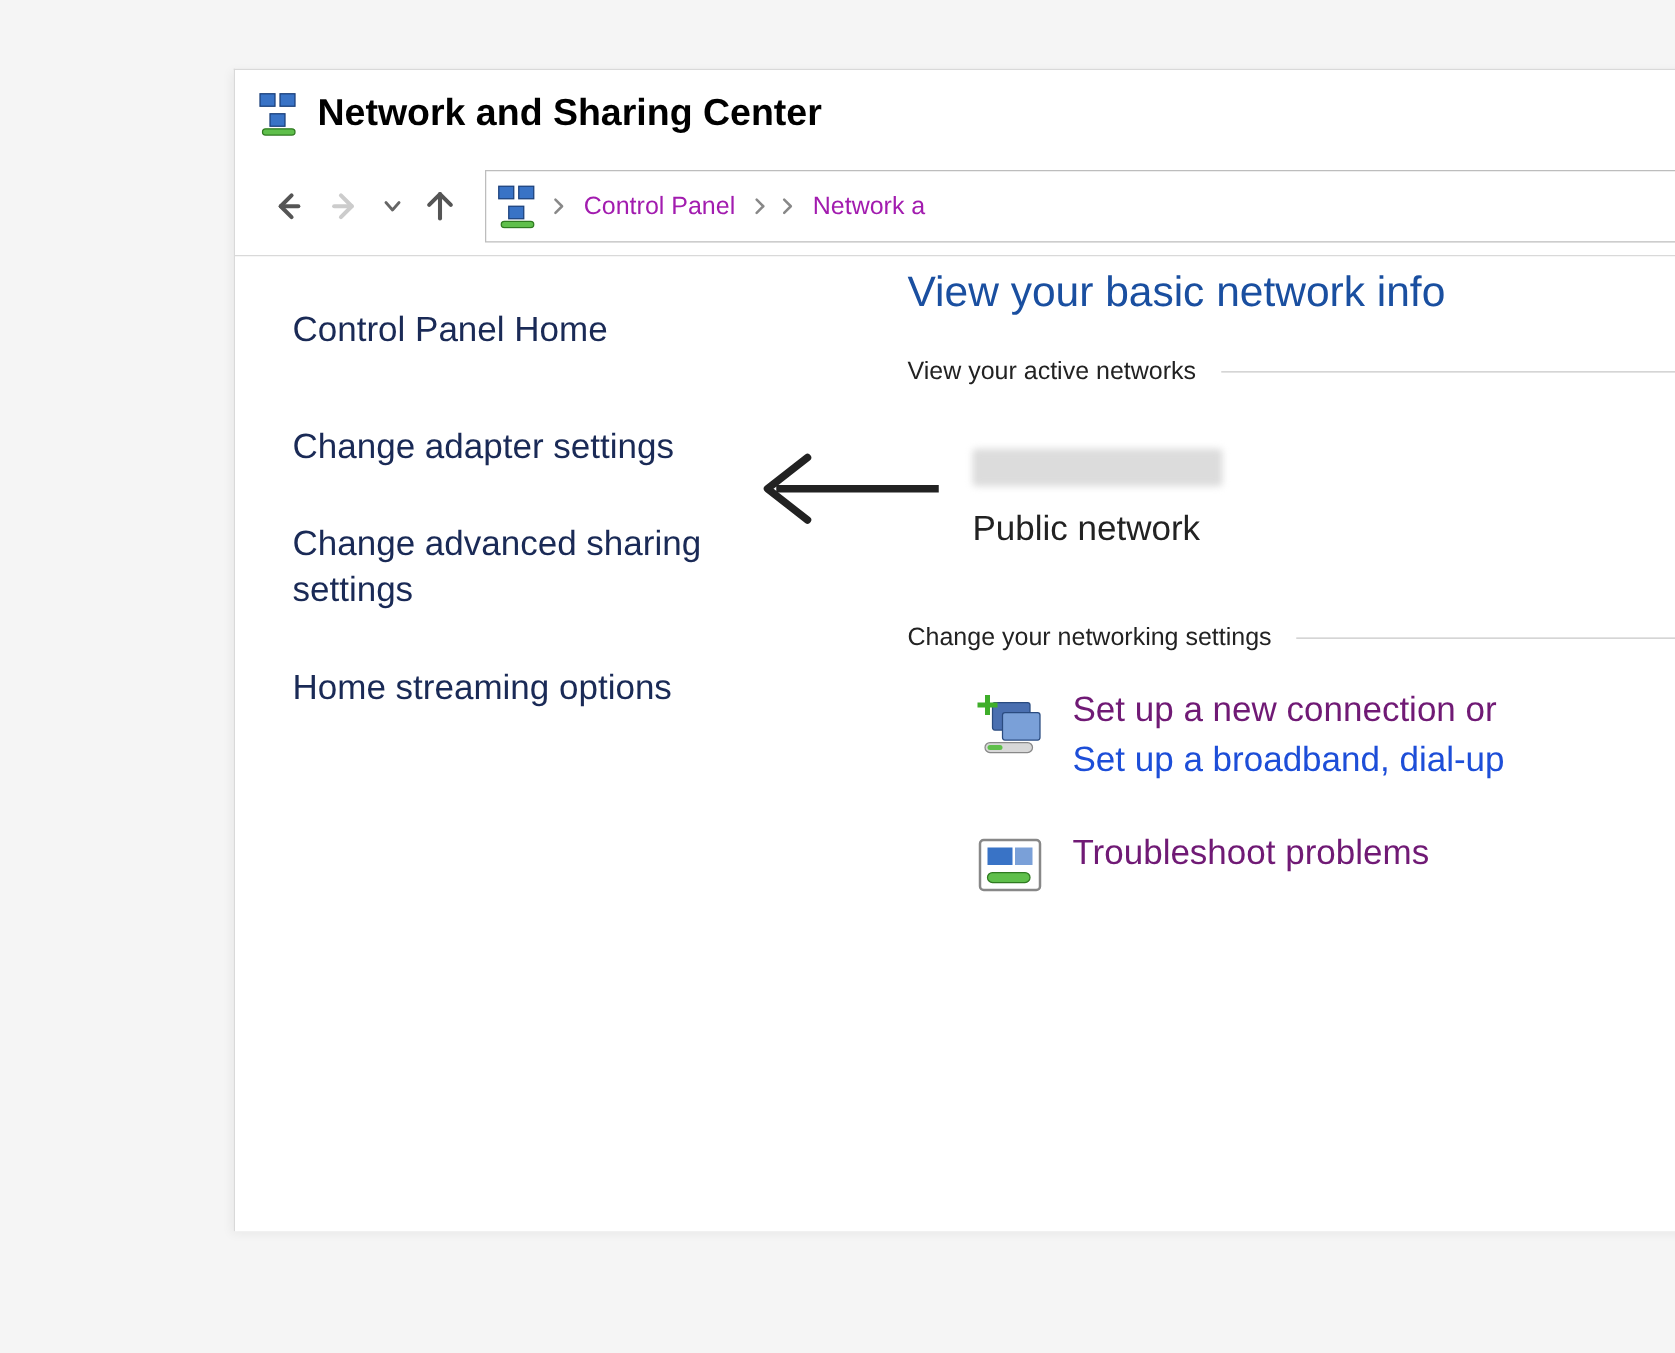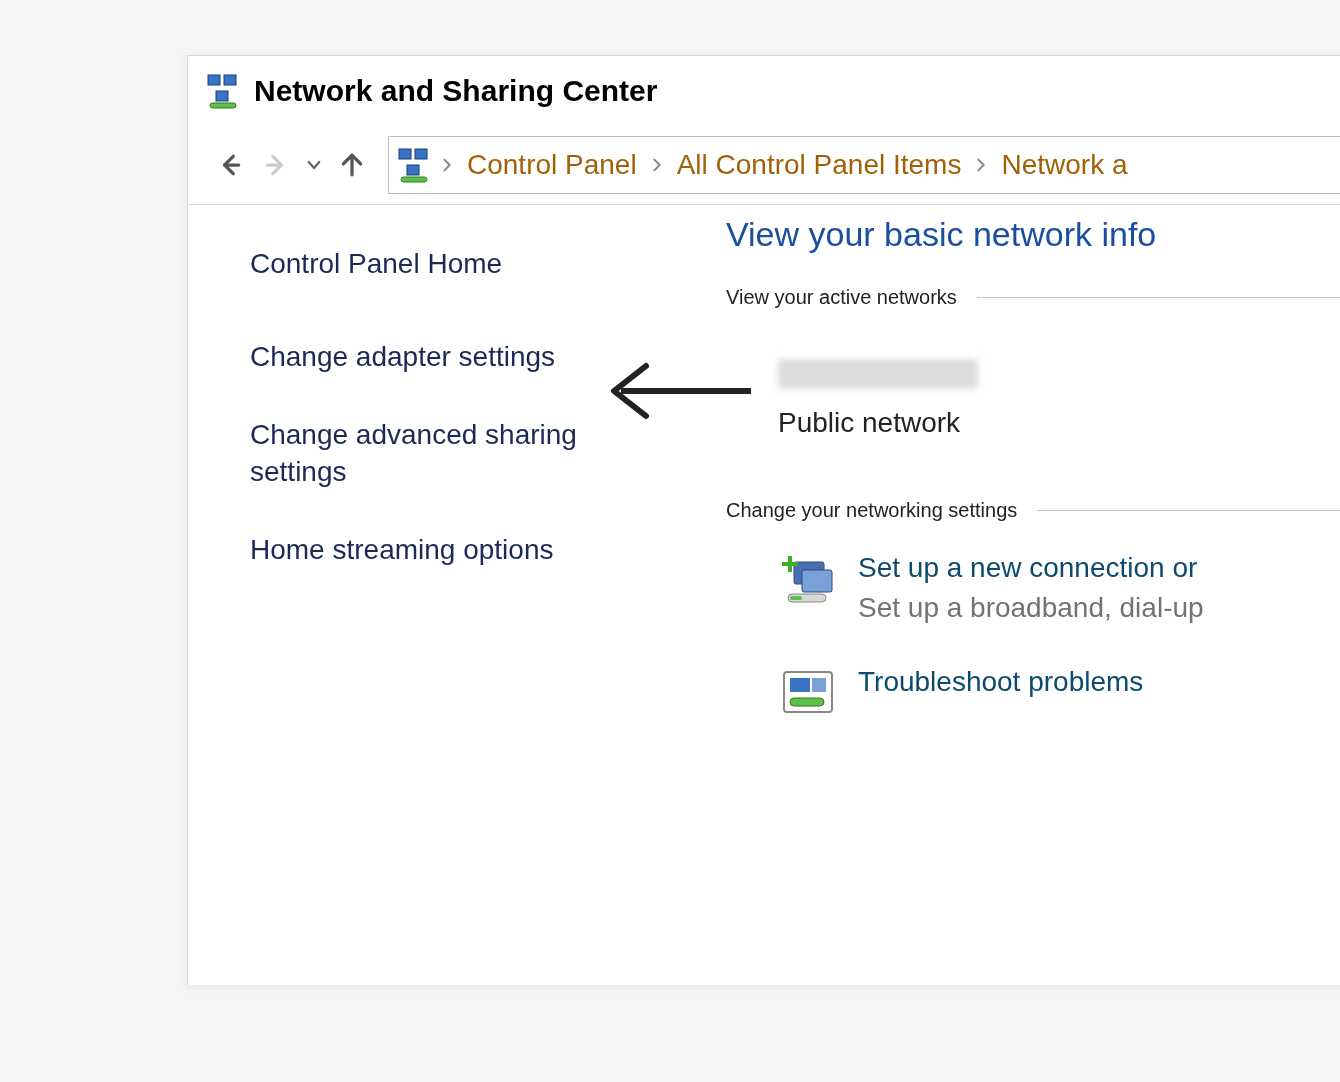--- a/index.html
+++ b/index.html
@@ -59,41 +59,41 @@
     border: 1px solid #bdbdbd;
     display: flex;
     align-items: center;
     padding-left: 8px;
     gap: 6px;
     margin-left: 10px;
     overflow: hidden;
     white-space: nowrap;
   }
   .crumb {
-    font-size: 28px;
-    color: #a16207;
+    font-size: 20px;
+    color: #a21caf;
     padding: 0 6px;
   }
   .crumb-sep {
     color: #888;
     font-size: 22px;
     display:flex; align-items:center;
   }
   .divider {
     height: 1px;
     background: #d9d9d9;
     margin: 0;
   }
   .content {
     display: flex;
     height: calc(100% - 149px);
   }
   .side-pane {
     width: 490px;
-    padding: 40px 40px 0 62px;
+    padding: 40px 40px 0 46px;
   }
   .side-link {
     font-size: 28px;
     color: #1a2a56;
     margin-bottom: 40px;
     line-height: 1.35;
     cursor: pointer;
     max-width: 380px;
   }
   .side-link.home { margin-bottom: 55px; }
@@ -155,27 +155,27 @@
   .settings-icon {
     width: 56px;
     height: 56px;
     flex-shrink: 0;
     display: flex;
     align-items: center;
     justify-content: center;
   }
   .settings-text .link {
     font-size: 28px;
-    color: #0c4a6e;
+    color: #701a75;
     margin-bottom: 8px;
     cursor: pointer;
   }
   .settings-text .desc {
     font-size: 28px;
-    color: #737373;
+    color: #1d4ed8;
   }
   
   .annotation-arrow {
     position: absolute;
     top: 300px;
     left: 418px;
     pointer-events: none;
   }
   
   .net-icon {
@@ -240,21 +240,20 @@
         <svg viewBox="0 0 24 24" width="16" height="16">
             <path d="M8 4 L16 12 L8 20" stroke="#888" stroke-width="3" fill="none" stroke-linecap="round" stroke-linejoin="round"></path>
           </svg>
       </span>
       <span class="crumb">Control Panel</span>
       <span class="crumb-sep">
         <svg viewBox="0 0 24 24" width="16" height="16">
             <path d="M8 4 L16 12 L8 20" stroke="#888" stroke-width="3" fill="none" stroke-linecap="round" stroke-linejoin="round"></path>
           </svg>
       </span>
-      <span class="crumb">All Control Panel Items</span>
       <span class="crumb-sep">
         <svg viewBox="0 0 24 24" width="16" height="16">
             <path d="M8 4 L16 12 L8 20" stroke="#888" stroke-width="3" fill="none" stroke-linecap="round" stroke-linejoin="round"></path>
           </svg>
       </span>
       <span class="crumb">Network a</span>
     </div>
   </div>
 
   <div class="divider"></div>

